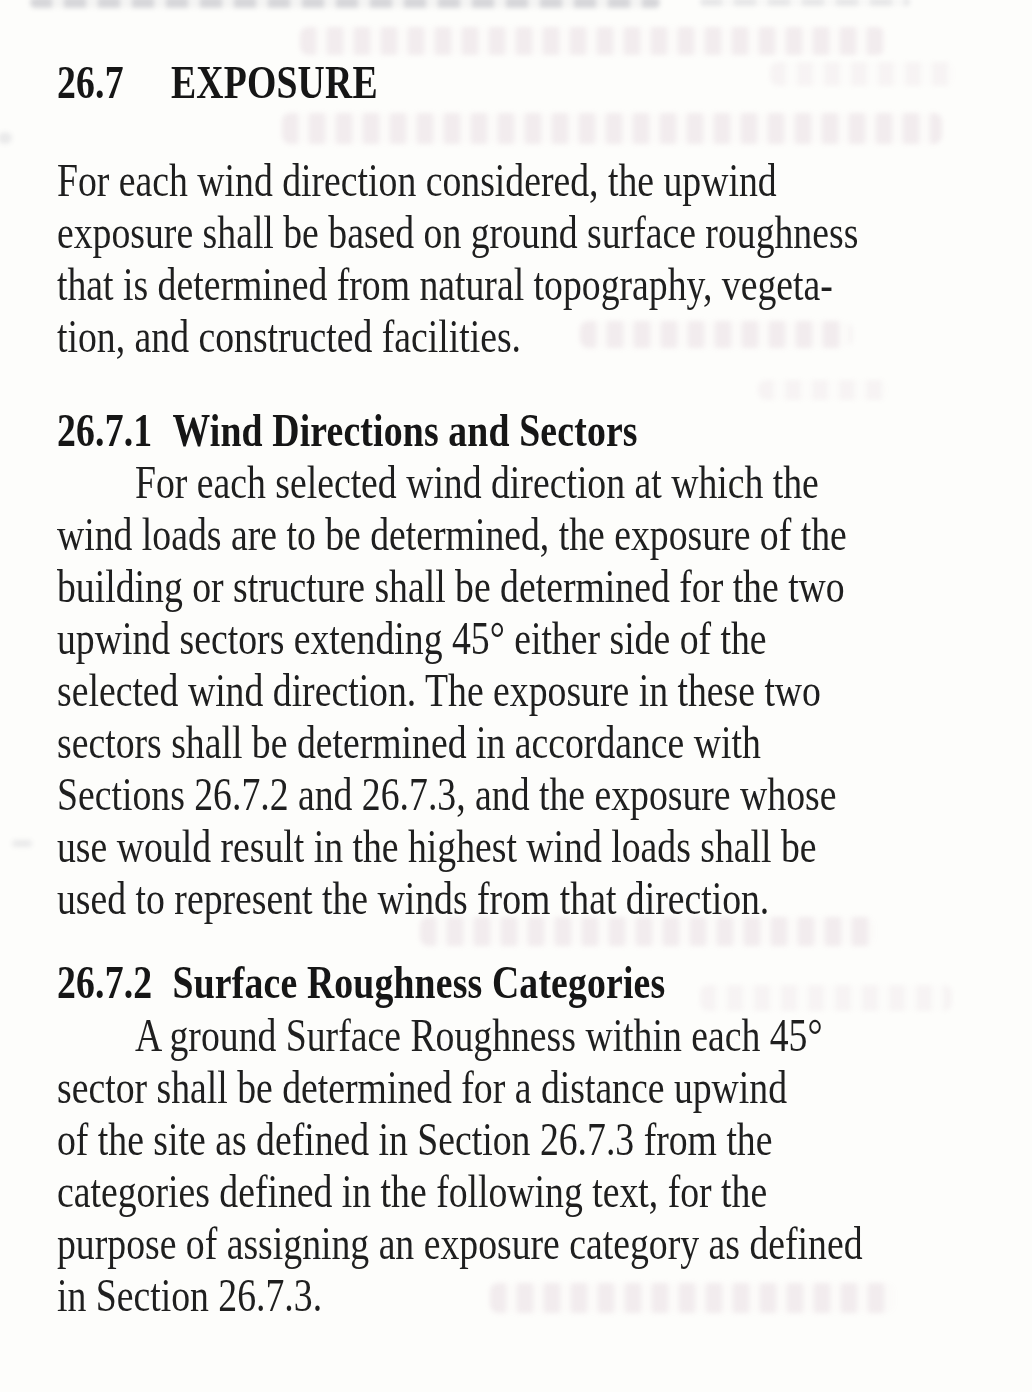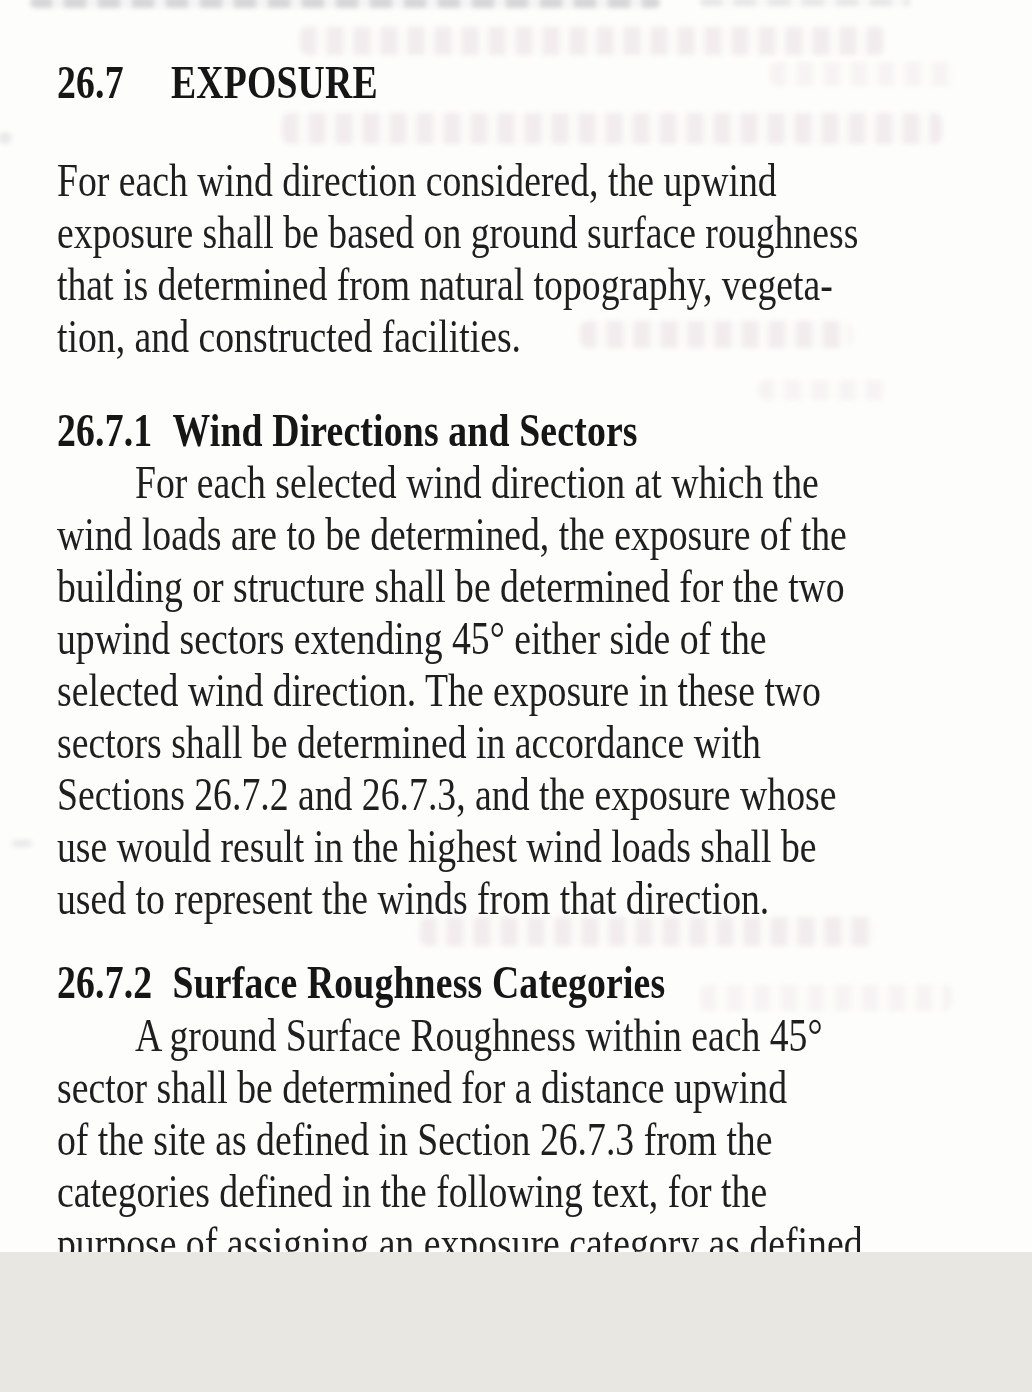--- a/index.html
+++ b/index.html
@@ -1,19 +1,19 @@
 <!DOCTYPE html>
 <html><head>
 <meta charset="utf-8">
 <style>
   html, body { margin: 0; padding: 0; background: #e9e7e2; }
   .page {
     position: relative;
     width: 1032px;
-    height: 1252px;
+    height: 1392px;
     background: #fdfdfb;
     overflow: hidden;
     font-family: "Liberation Serif", "DejaVu Serif", serif;
     color: #1f1f1f;
   }
 
   
   .content {
     position: absolute;
     left: 57px;

